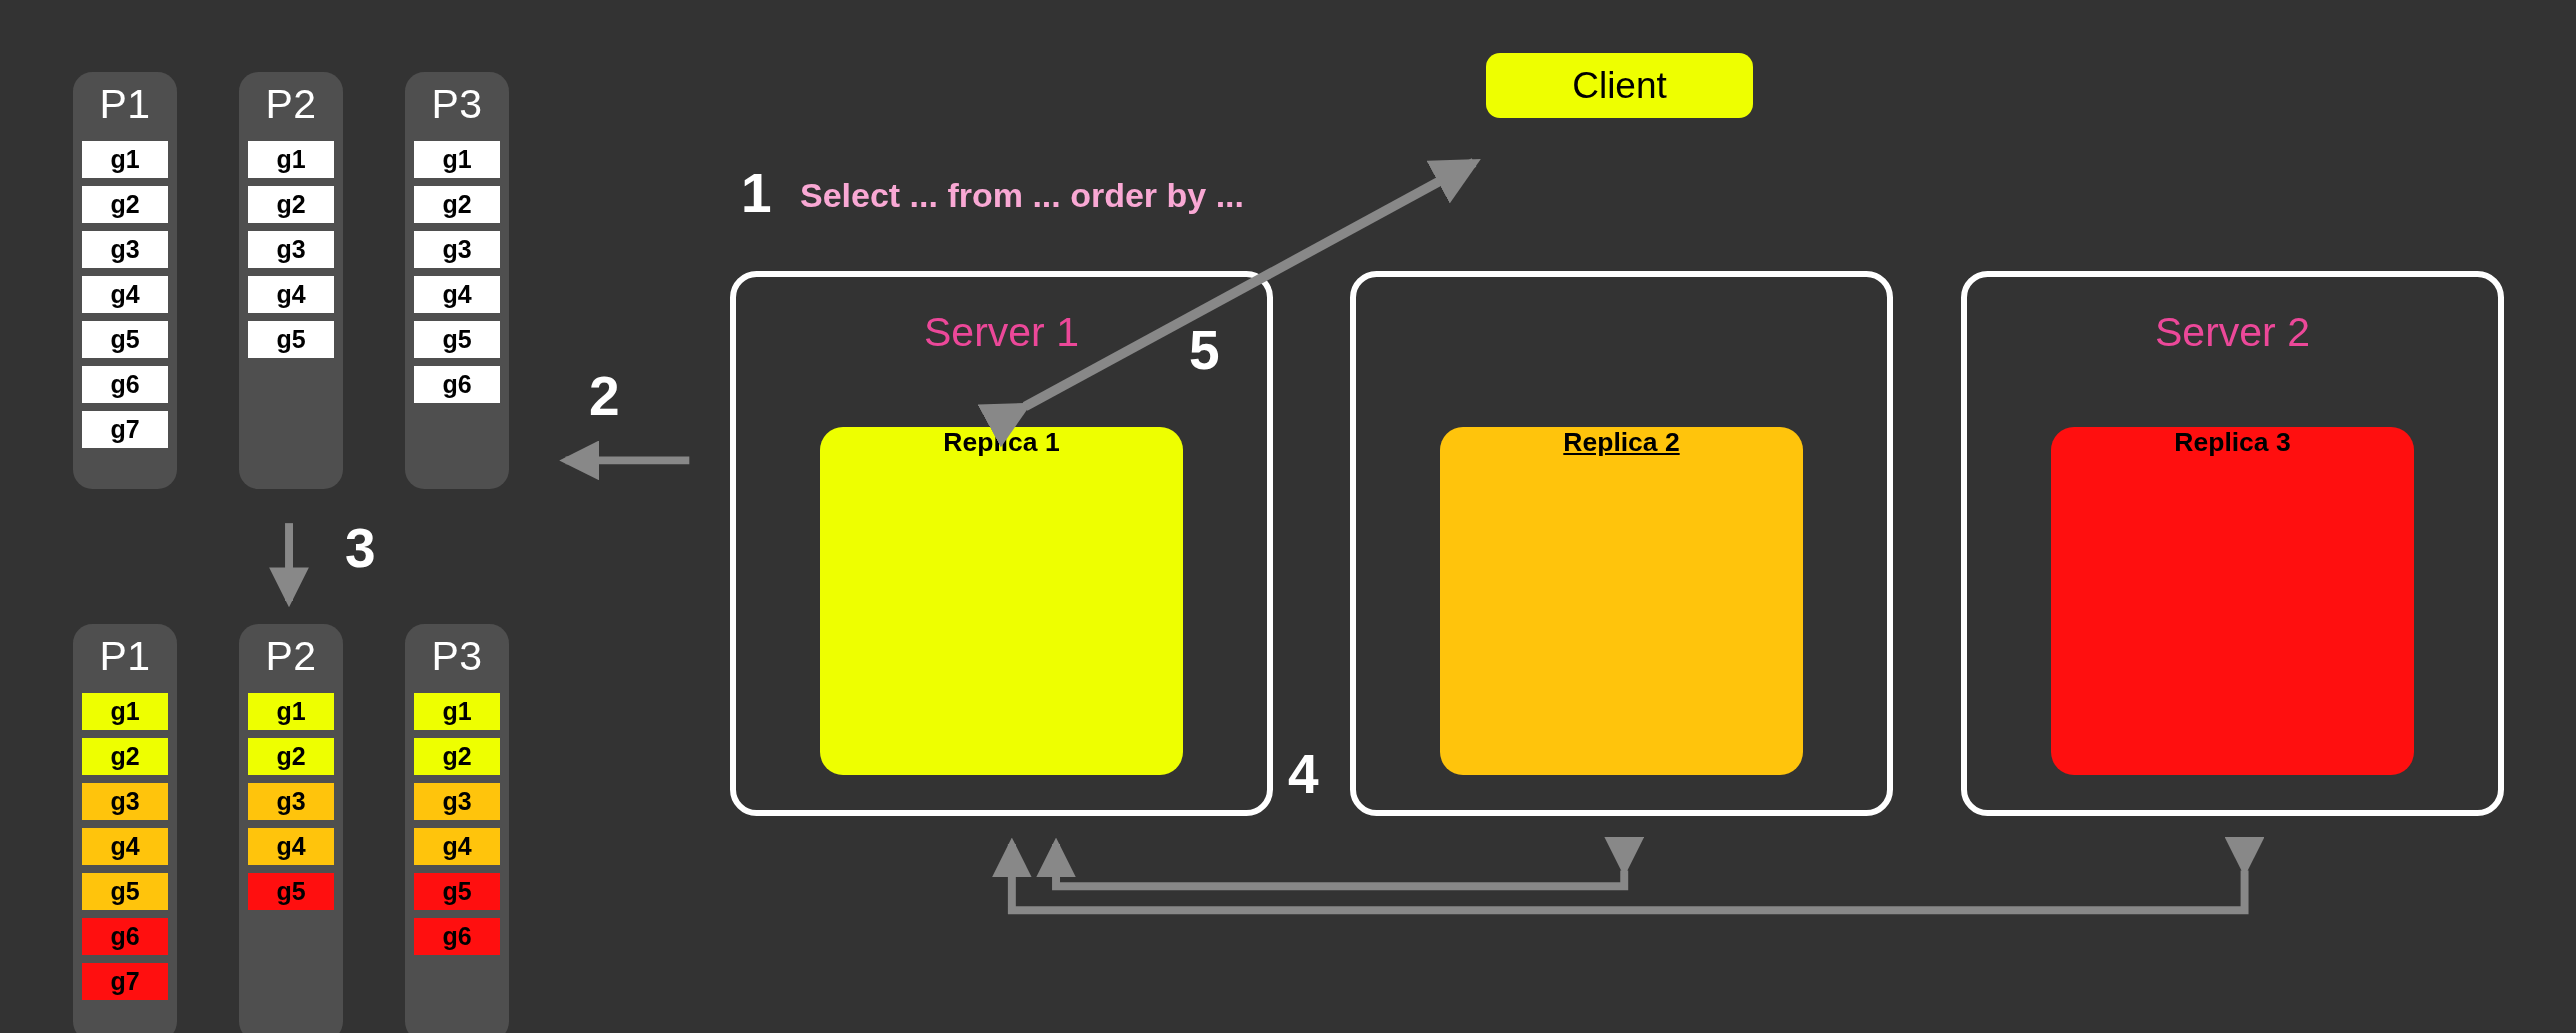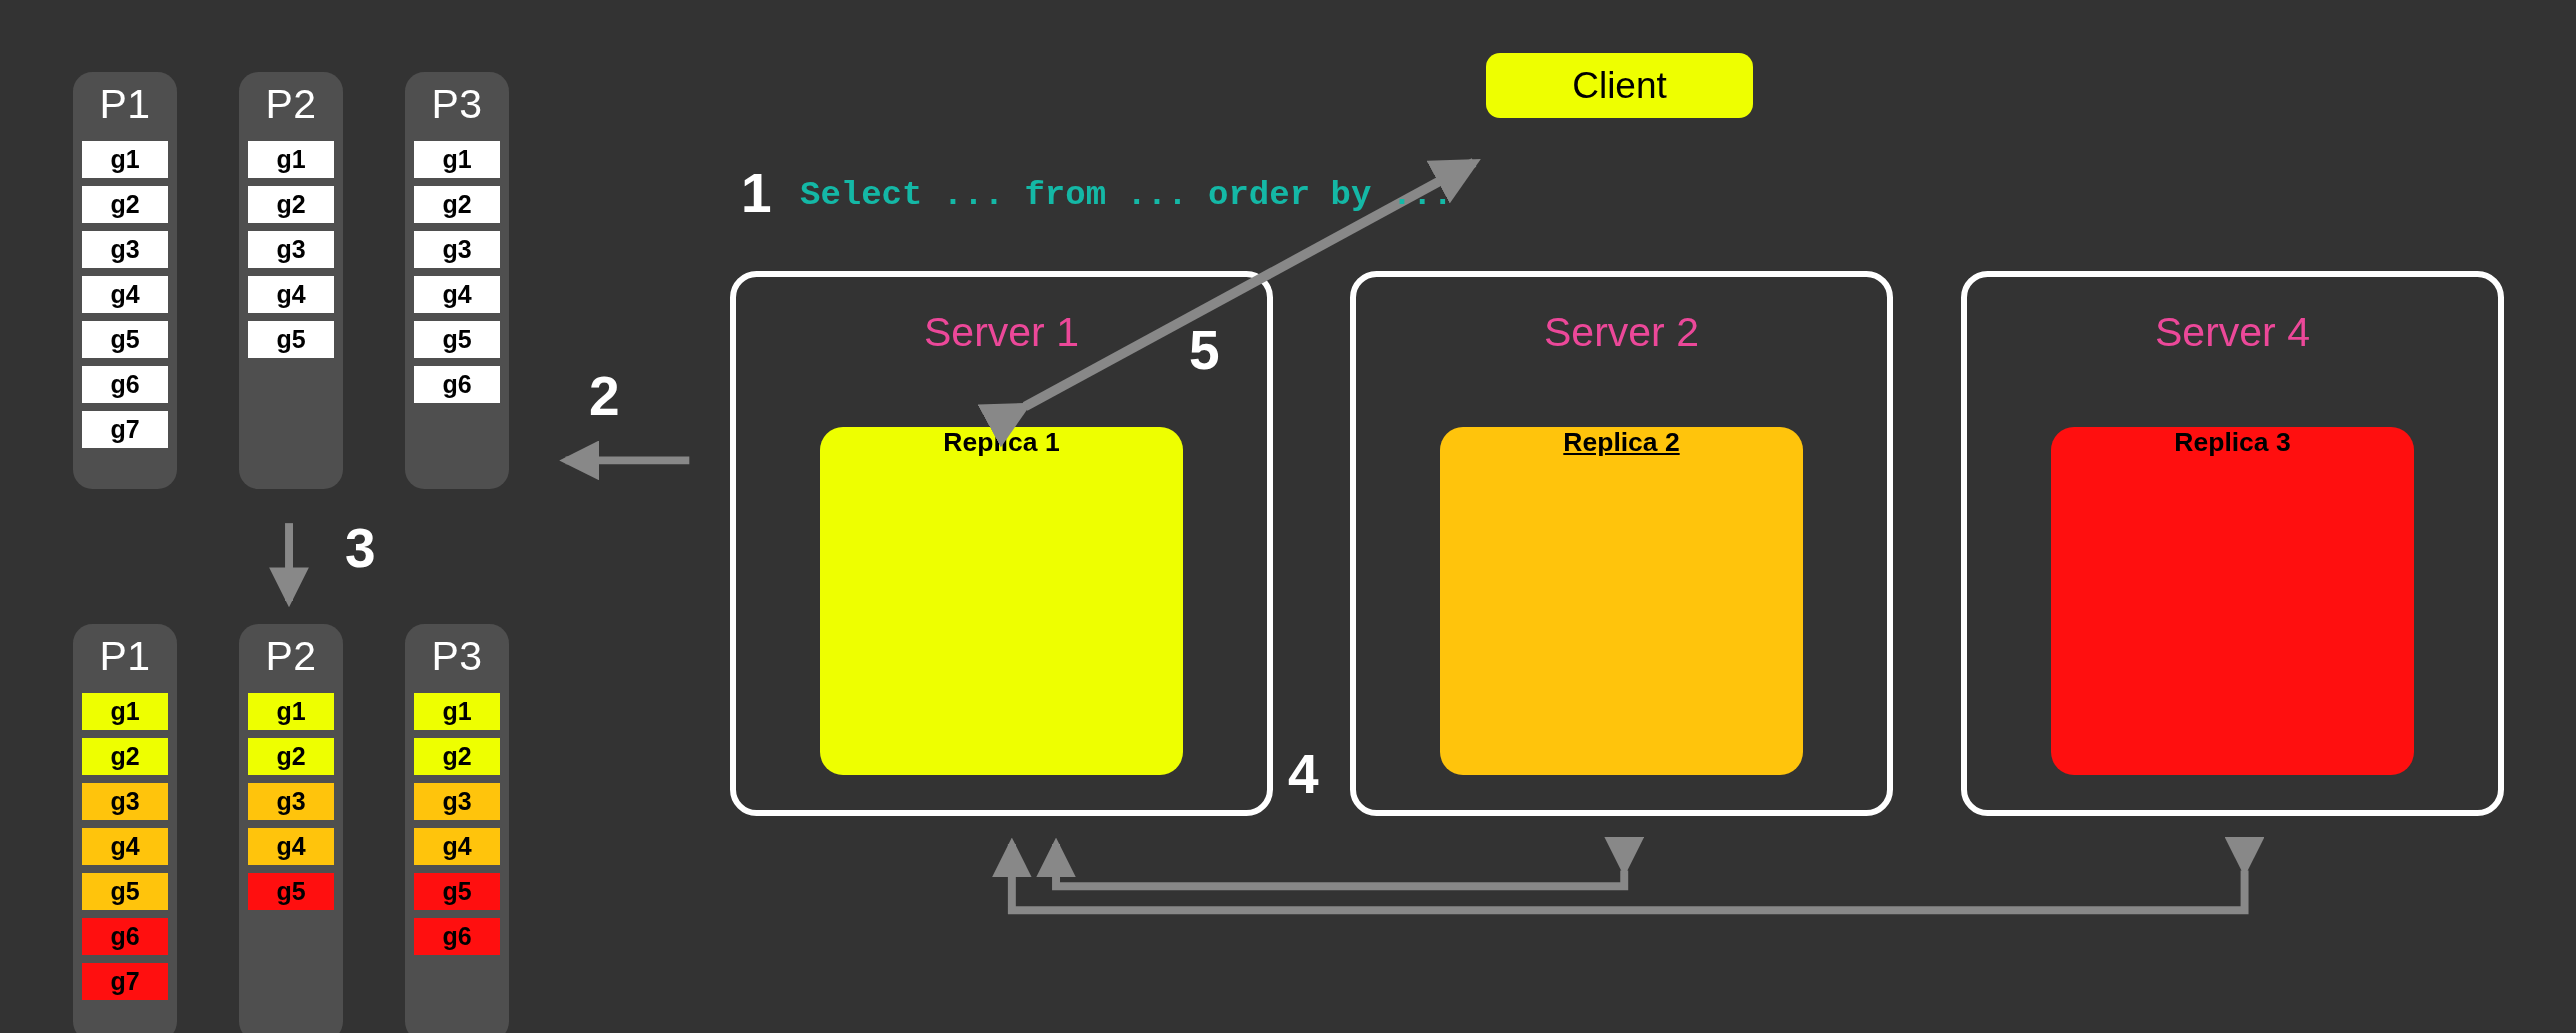--- a/index.html
+++ b/index.html
@@ -117,26 +117,25 @@
 
   
   .step-num {
     position: absolute;
     color: #ffffff;
     font-weight: bold;
     line-height: 1;
   }
   .query-text {
     position: absolute;
-    color: #14b8a6;
+    color: #f9a8d4;
     font-size: 34px;
     font-weight: bold;
     line-height: 1;
     white-space: nowrap;
-    font-family: Liberation Mono, monospace;
   }
 
   svg.overlay {
     position: absolute;
     left: 0; top: 0;
     width: 2576px;
     height: 1033px;
     pointer-events: none;
   }
 </style>
@@ -222,28 +221,27 @@
   </div>
 
   <div class="server" style="left:730px; top:271px; width:543px; height:545px;">
     <div class="server-title">Server 1</div>
     <div class="replica" style="background:#eeff00;">
       <span>Replica 1</span>
     </div>
   </div>
 
   <div class="server" style="left:1350px; top:271px; width:543px; height:545px;">
-    <div class="server-title">Server 2</div>
     <div class="replica" style="background:#ffc40c;text-decoration:underline;">
       <span>Replica 2</span>
     </div>
   </div>
 
   <div class="server" style="left:1961px; top:271px; width:543px; height:545px;">
-    <div class="server-title">Server 4</div>
+    <div class="server-title">Server 2</div>
     <div class="replica" style="background:#ff0f0f;">
       <span>Replica 3</span>
     </div>
   </div>
 
   <svg class="overlay" viewBox="0 0 2915 1169" xmlns="http://www.w3.org/2000/svg">
     <defs>
       <marker id="ah-left" markerWidth="6" markerHeight="6" refX="5" refY="3" orient="auto" markerUnits="strokeWidth">
         <path d="M5,0 L5,6 L0,3 z" fill="#888888"></path>
       </marker>

